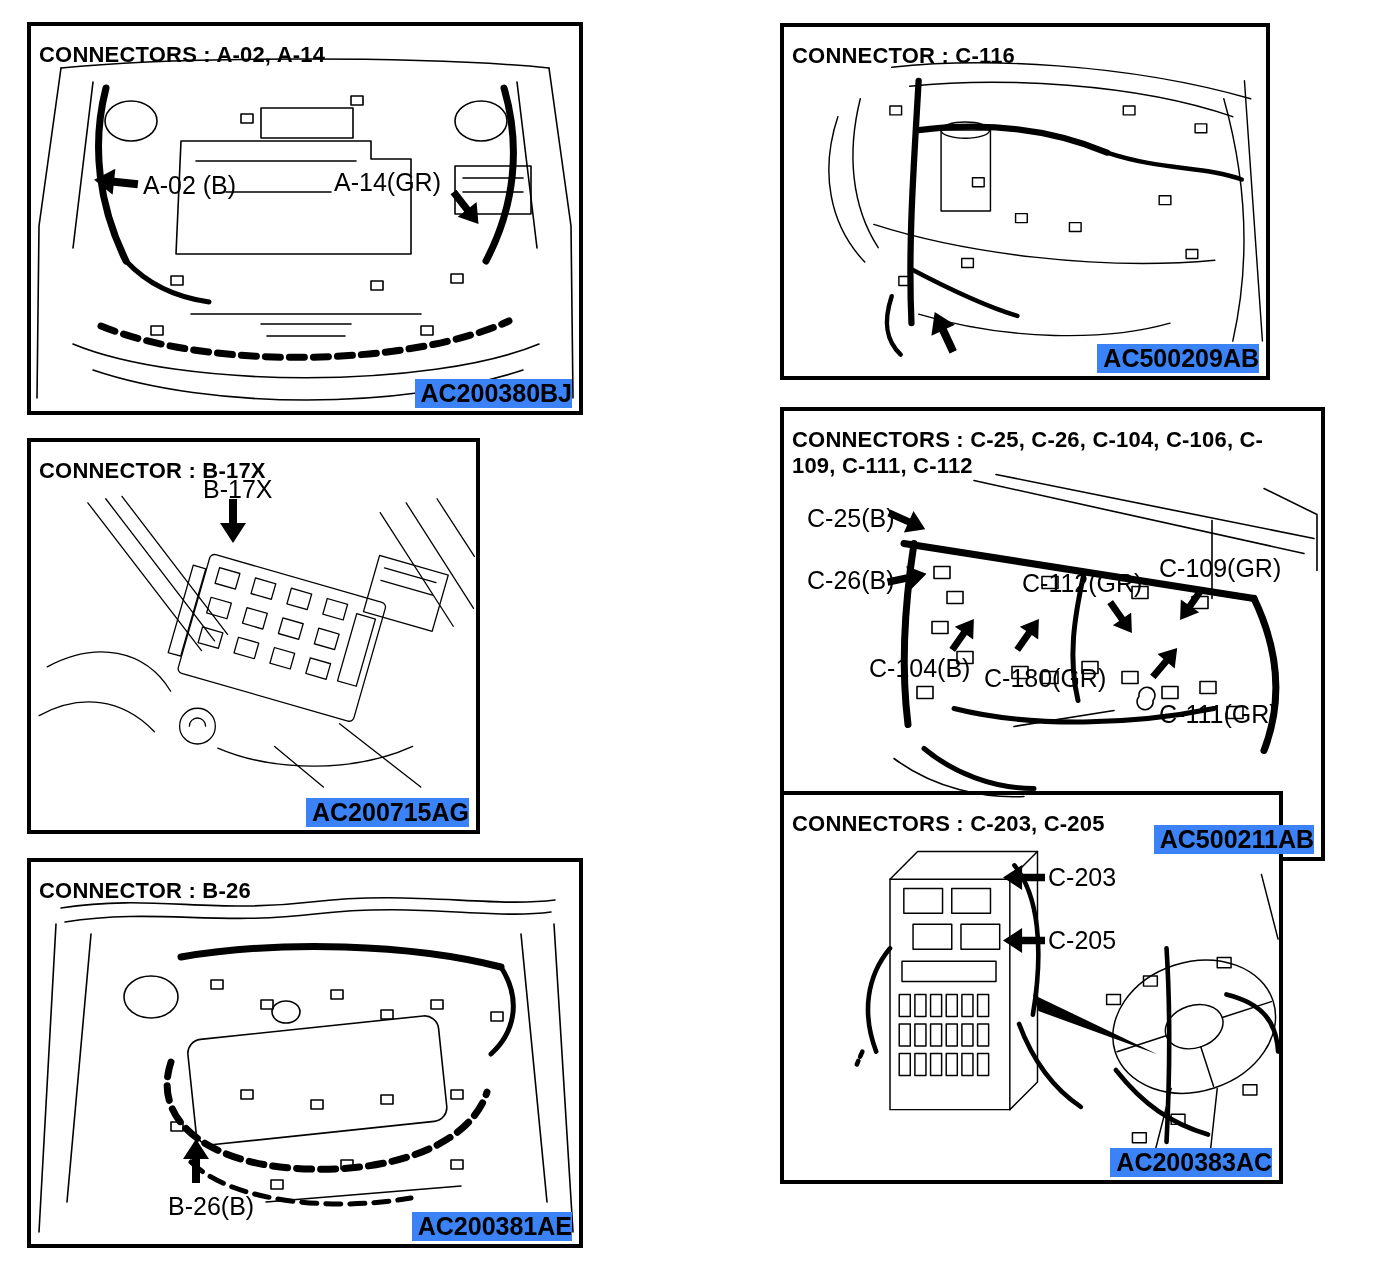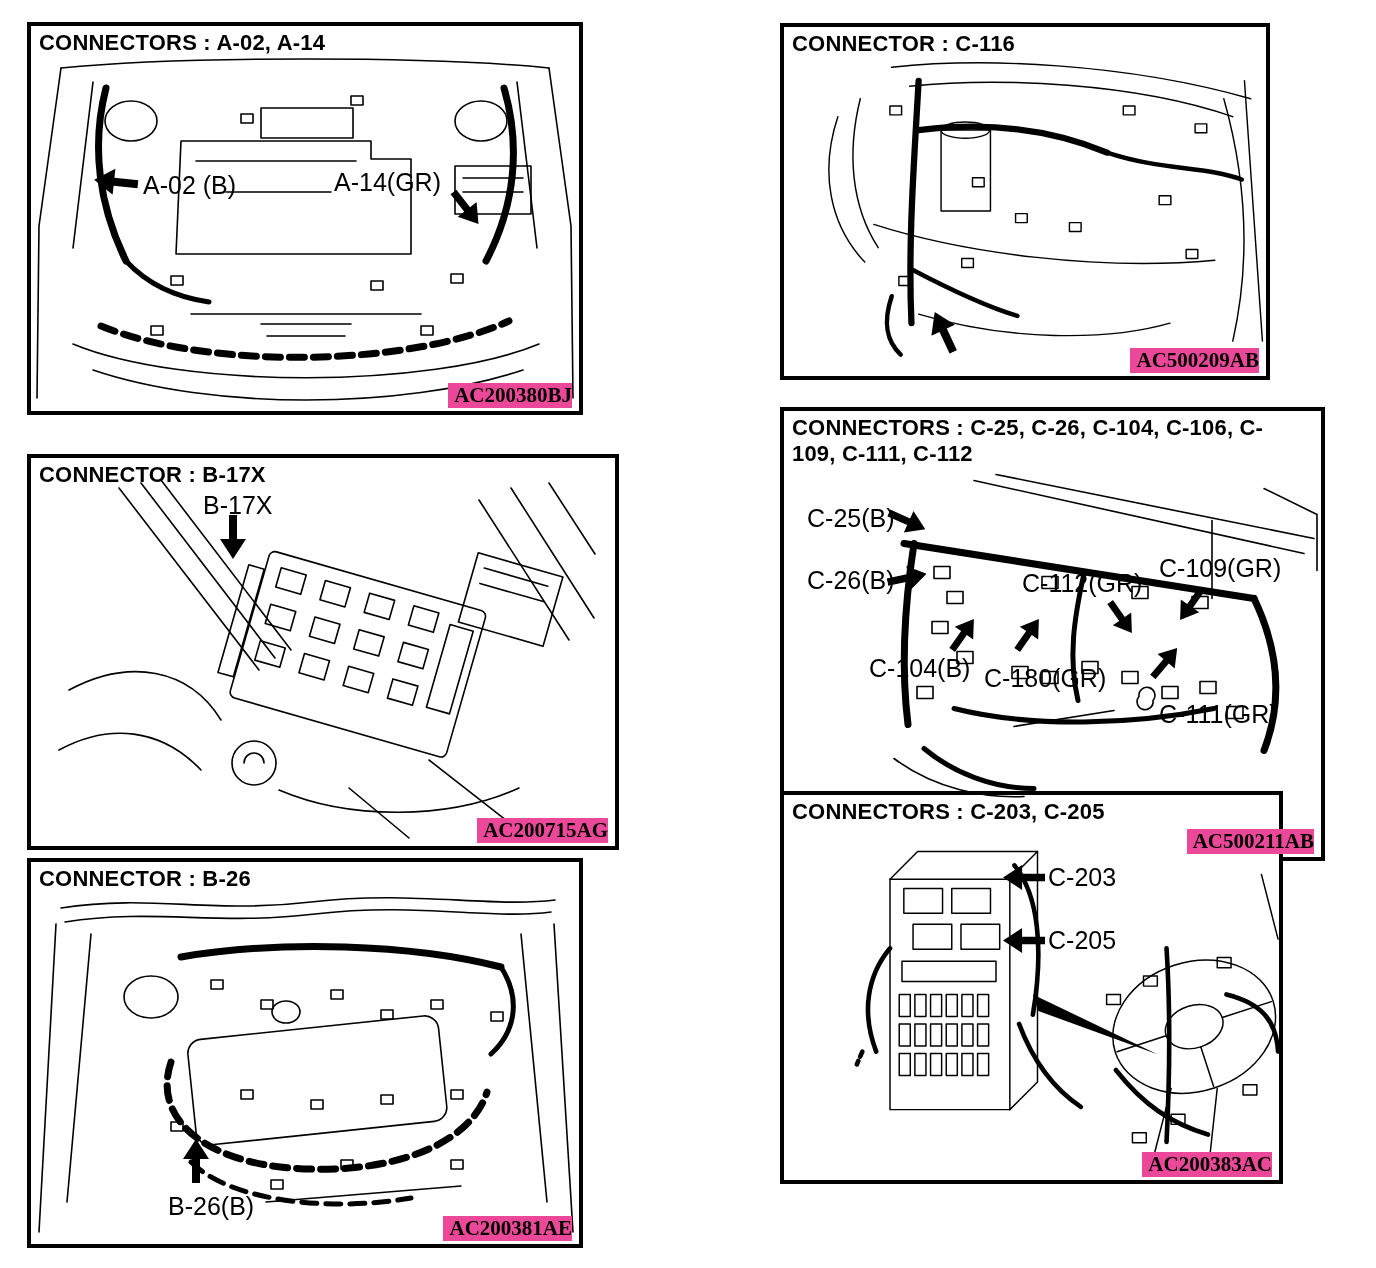--- a/index.html
+++ b/index.html
@@ -1,22 +1,22 @@
 <!DOCTYPE html>
 <html><head>
 <meta charset="utf-8">
 <style>
   html,body{margin:0;padding:0;background:#ffffff;}
   .page{position:relative;width:1376px;height:1268px;background:#fff;
         font-family:"Liberation Sans",sans-serif;color:#000;overflow:hidden;}
   .panel{position:absolute;border:4px solid #000;background:#fff;box-sizing:border-box;}
-  .panel-title{position:absolute;left:8px;top:4px;margin:0;font-size:22px;line-height:26px;
+  .panel-title{position:absolute;left:8px;top:16px;margin:0;font-size:22px;line-height:26px;
                font-weight:bold;letter-spacing:0.2px;z-index:5;max-width:505px;}
-  .fig-code{position:absolute;right:7px;bottom:3px;font-size:21px;font-weight:bold;
-            background:#ec4899;padding-left:6px;z-index:5;font-family:Liberation Serif, serif;}
+  .fig-code{position:absolute;right:7px;bottom:3px;font-size:25px;font-weight:bold;
+            background:#3b82f6;padding-left:6px;z-index:5;}
   .callout{position:absolute;font-size:25px;font-weight:400;white-space:nowrap;z-index:4;
            background:transparent;}
   .arrow{position:absolute;z-index:4;line-height:0;}
   .arrow svg{display:block;}
   .art{position:absolute;left:0;top:0;width:100%;height:100%;z-index:1;}
   .art path,.art line,.art rect,.art circle,.art ellipse,.art polyline{
       stroke:#000;fill:none;stroke-width:1.6;stroke-linecap:round;stroke-linejoin:round;}
   .art .thick{stroke-width:7;}
   .art .mid{stroke-width:5;}
   .art .dash{stroke-dasharray:15 9;}
@@ -67,21 +67,21 @@
     <span class="callout" style="left:112px;top:145px;">A-02 (B)</span>
     <span class="callout" style="left:303px;top:142px;">A-14(GR)</span>
     <span class="arrow" style="left:414px;top:170px;transform:rotate(52deg);">
       <svg width="42" height="24" viewBox="0 0 44 26">
           <polygon fill="#000" points="0,9 24,9 24,0 44,13 24,26 24,17 0,17"></polygon>
         </svg>
     </span>
     <span class="fig-code">AC200380BJ</span>
   </section>
 
-  <section class="panel" style="left:27px;top:438px;width:592px;height:396px;margin-top:16px;">
+  <section class="panel" style="left:27px;top:438px;width:453px;height:396px;">
     <svg class="art" viewBox="0 0 548 388">
       <path d="M70,30 L210,212"></path>
       <path d="M92,25 L226,200"></path>
       <path d="M112,22 L242,192"></path>
       <path d="M20,232 C80,200 140,210 172,262"></path>
       <path d="M10,292 C60,265 112,270 152,312"></path>
       <g transform="rotate(16 300 200)">
         <rect x="195" y="118" width="225" height="152" rx="6"></rect>
         <rect x="178" y="138" width="16" height="112"></rect>
         <rect x="210" y="132" width="26" height="20"></rect>

